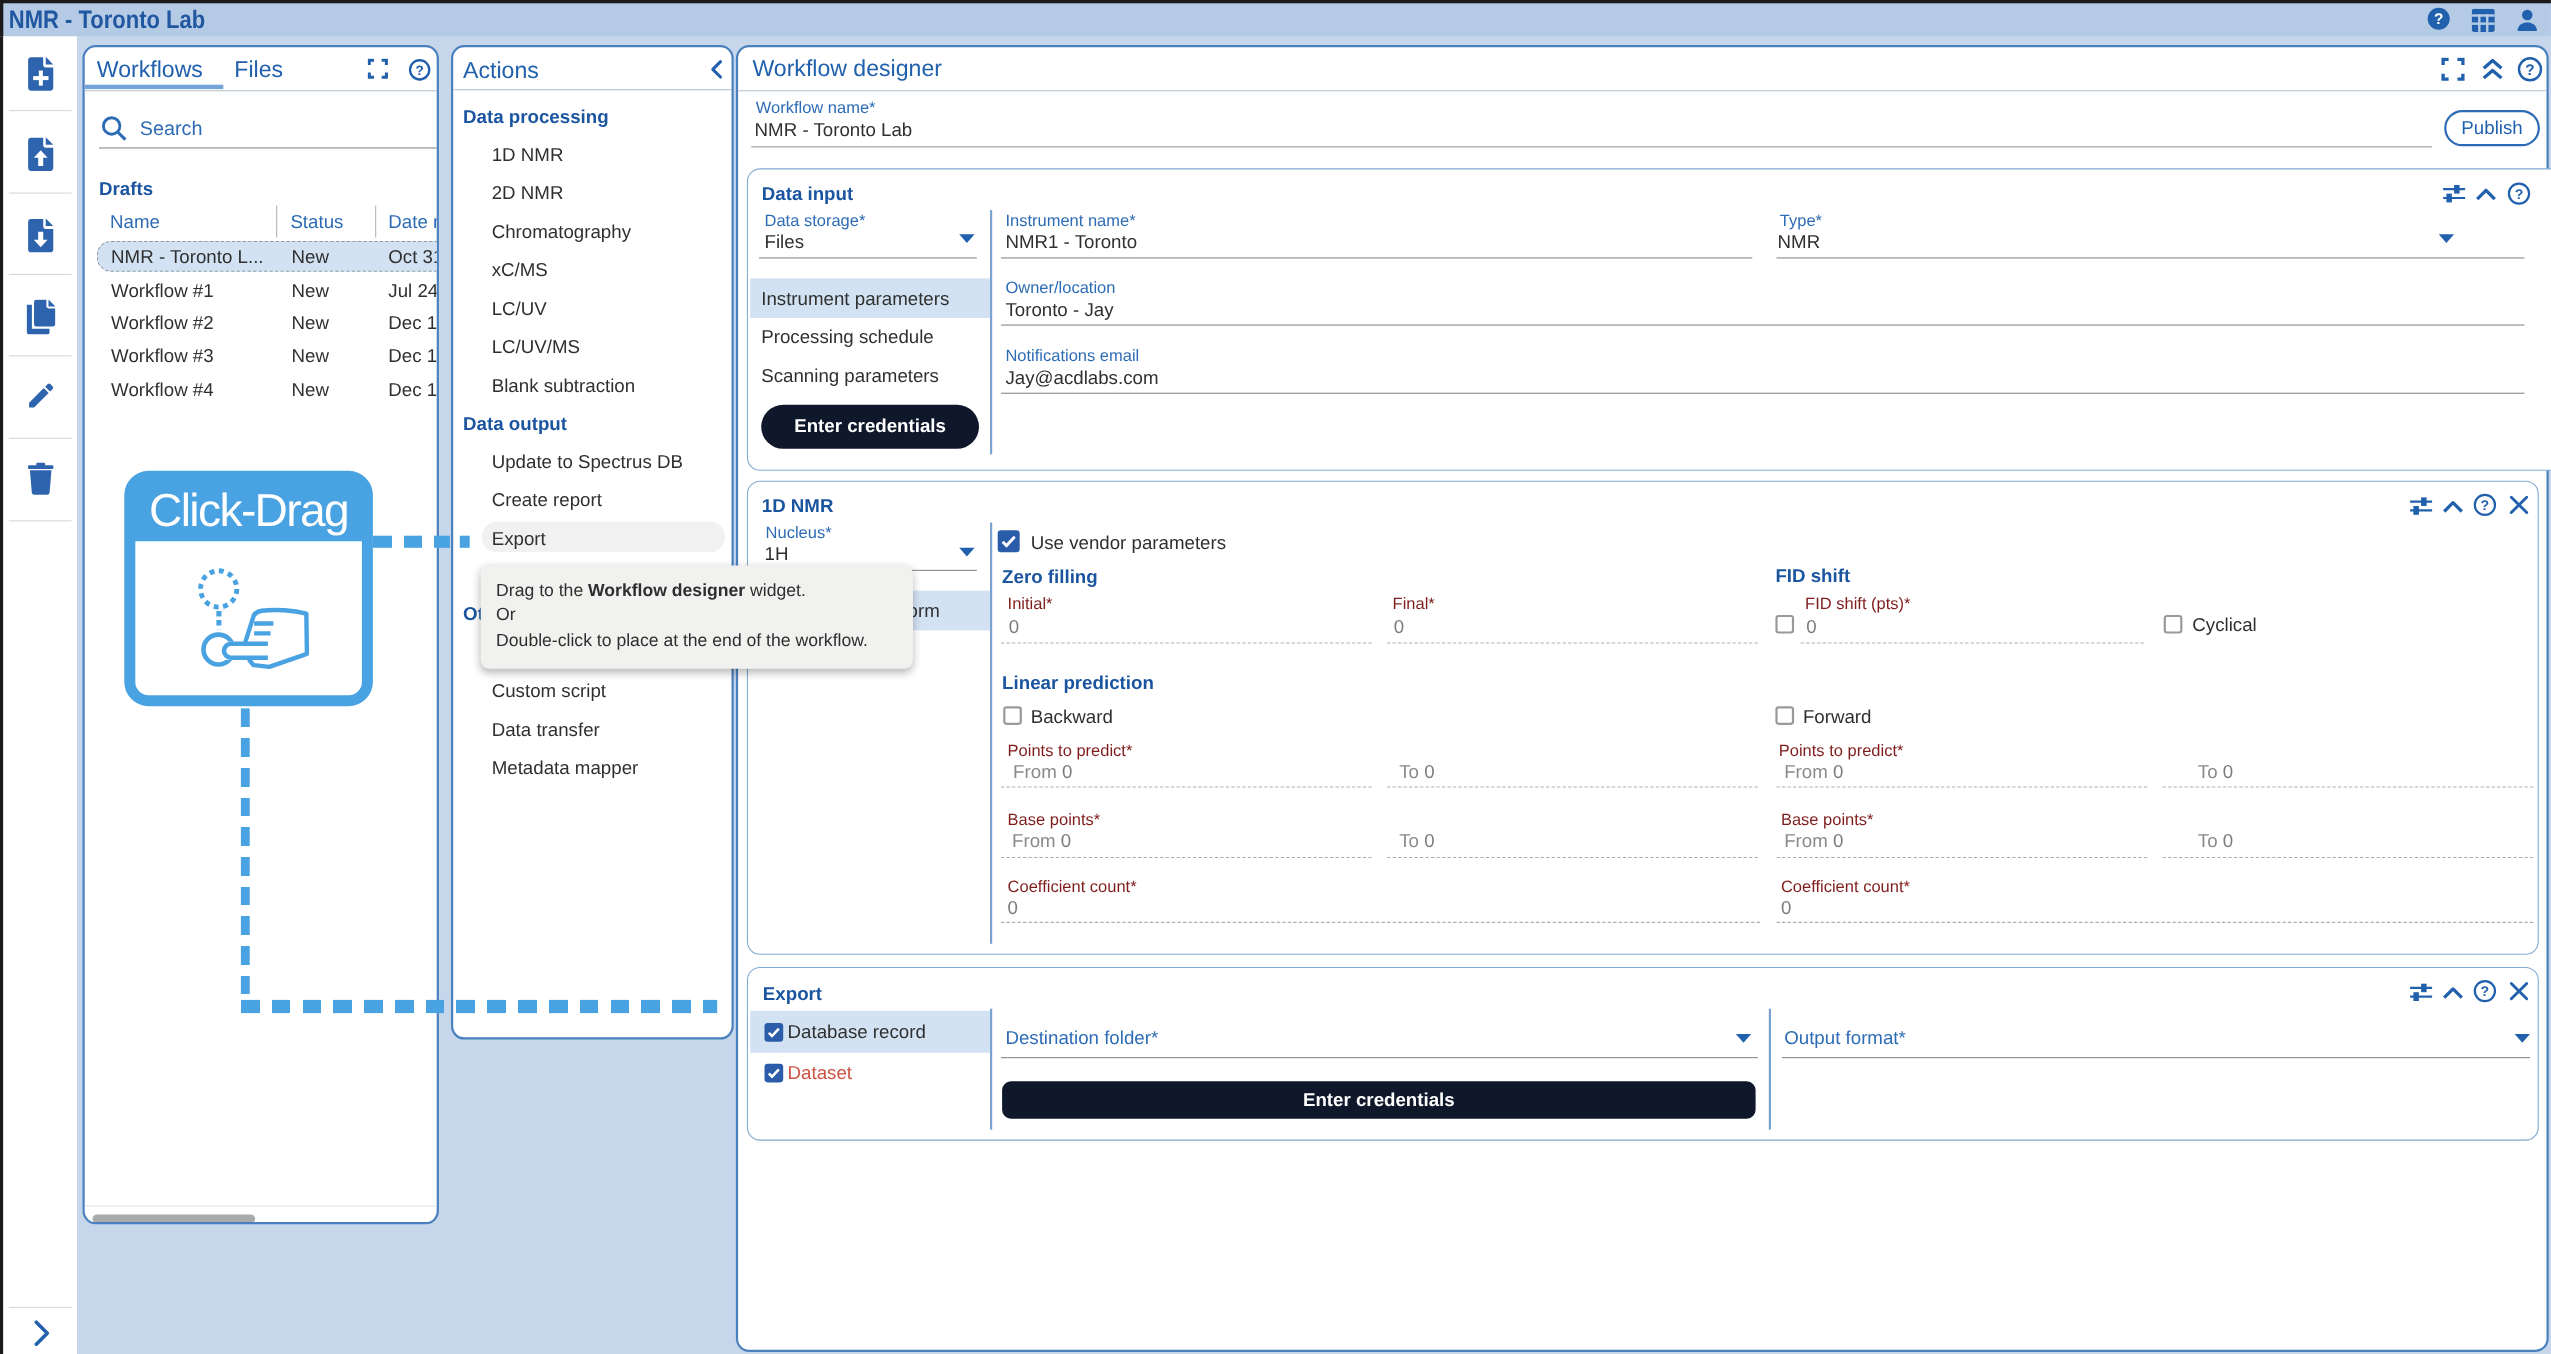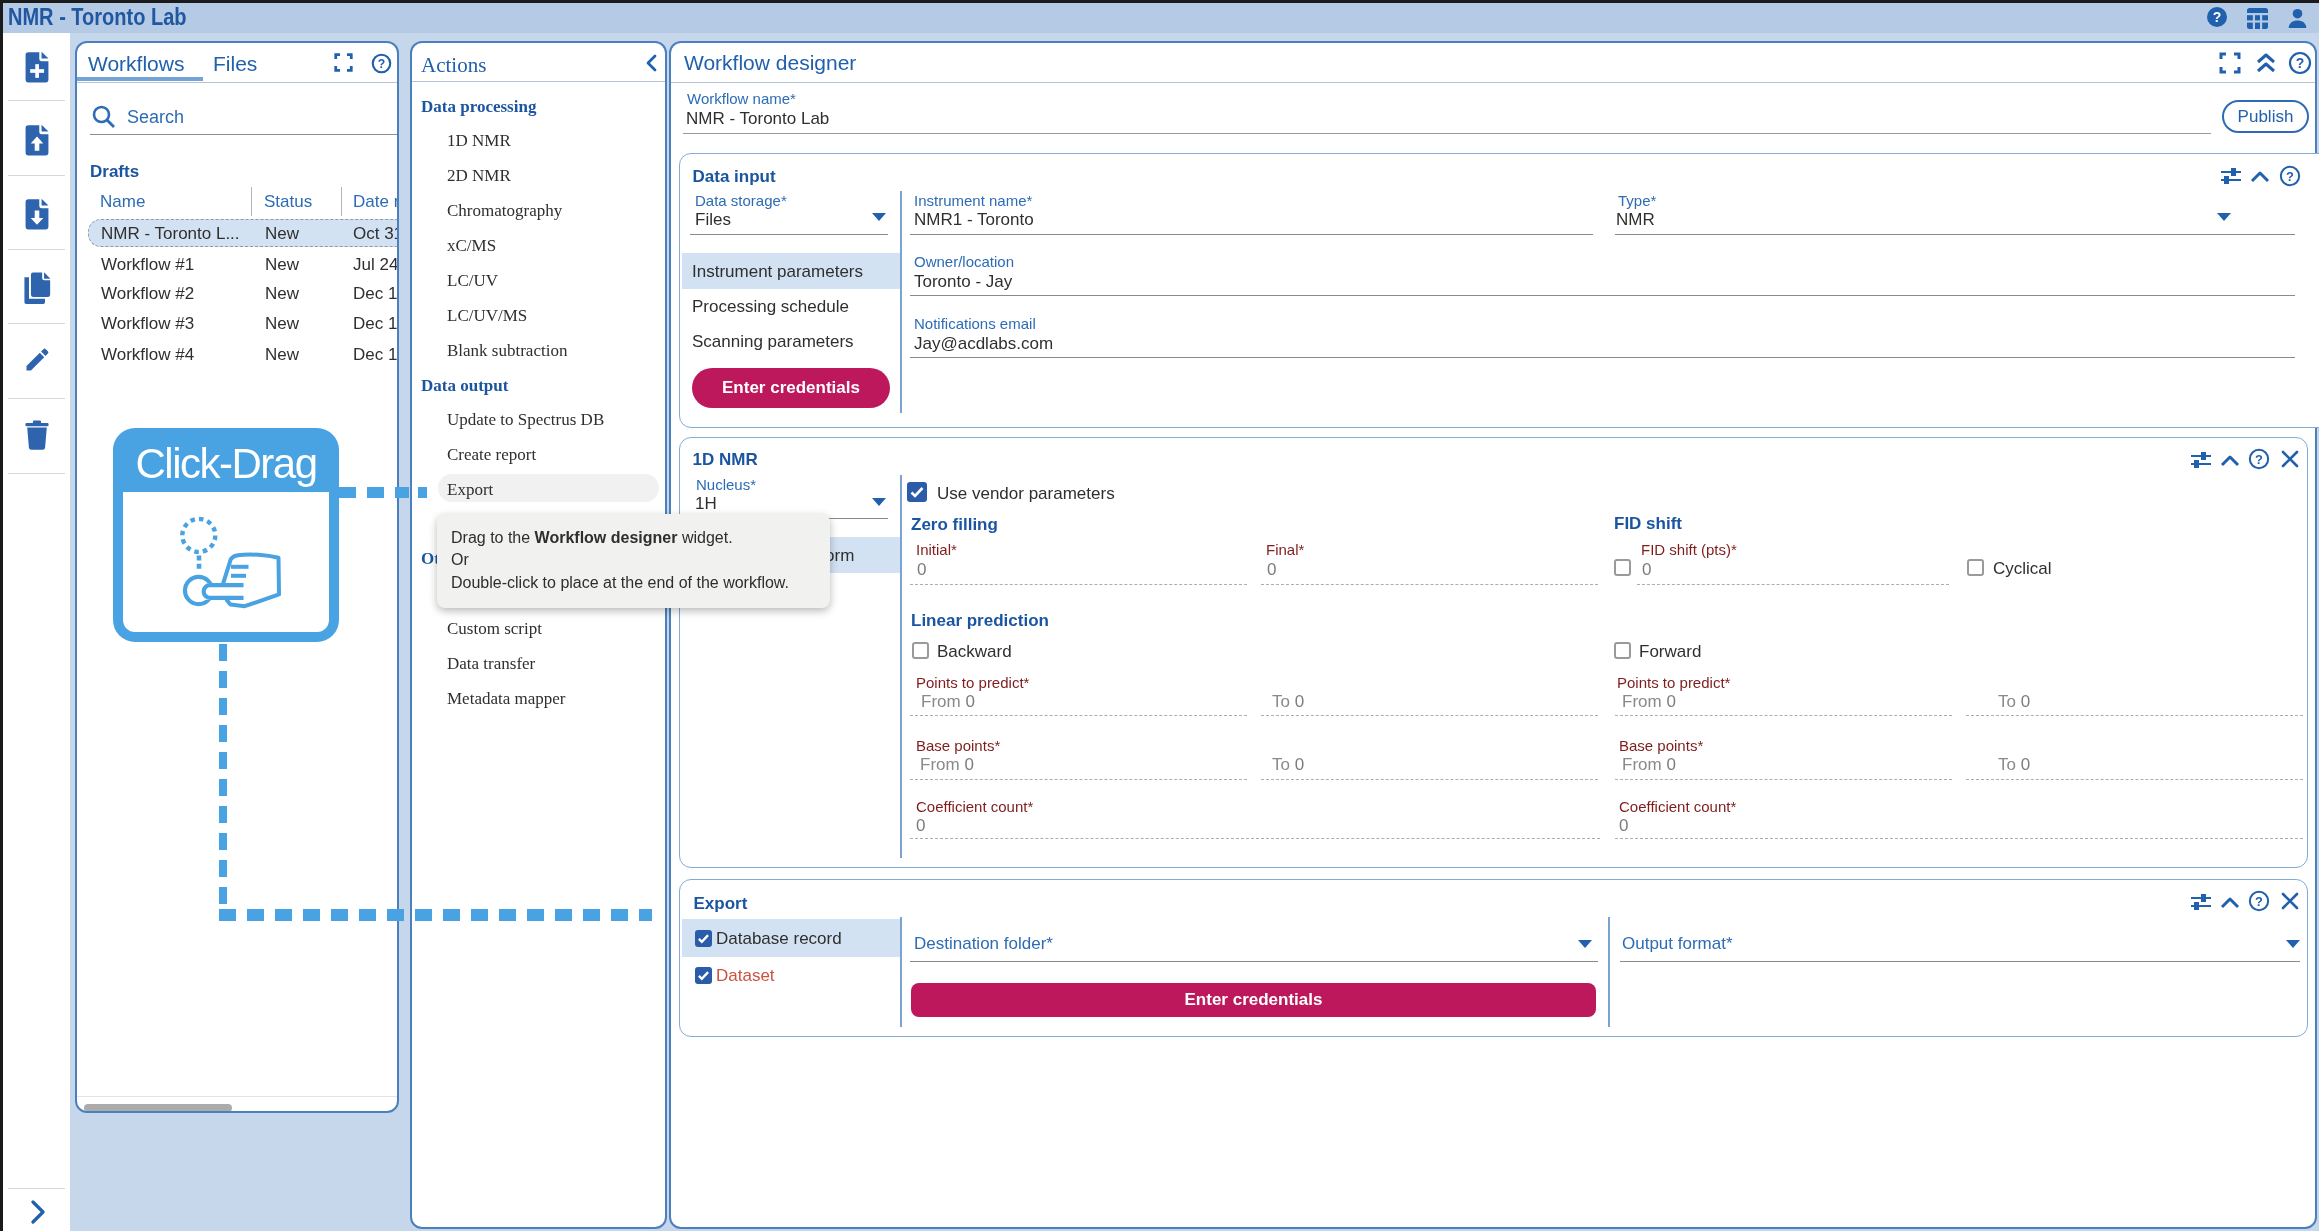--- a/index.html
+++ b/index.html
@@ -20,21 +20,21 @@
 .item { position:absolute; font-size:17px; color:#2f2f2f; white-space:nowrap; }
 .uline { position:absolute; height:1px; background:#8d8d8d; }
 .dline { position:absolute; height:0; border-top:1px dashed #adadad; }
 .card { position:absolute; background:#fff; border:1.5px solid #84abd3; border-radius:12px; }
 .ctitle { position:absolute; font-size:17px; font-weight:bold; color:#1b55a0; white-space:nowrap; }
 .vdiv { position:absolute; width:2px; background:#7aa3cf; }
 .selbg { position:absolute; background:#d3e2f3; }
 .gray { color:#8a8a8a; }
 .dis-lbl { position:absolute; font-size:15px; color:#7f1d1d; white-space:nowrap; }
 .dis-val { position:absolute; font-size:17px; color:#7c7c7c; white-space:nowrap; }
-.btn { position:absolute; background:#be185d; color:#fff; font-weight:bold; font-size:17px; text-align:center; }
+.btn { position:absolute; background:#0f172a; color:#fff; font-weight:bold; font-size:17px; text-align:center; }
 .cb { position:absolute; width:17px; height:17px; border-radius:3px; }
 .cb.on { background:#2b5ca9; }
 .cb.on svg { position:absolute; left:1px; top:1px; }
 .cb.off { border:2px solid #9a9a9a; background:#fff; }
 .ddarrow { position:absolute; width:0; height:0; border-left:7px solid transparent; border-right:7px solid transparent; border-top:8.5px solid #2160ac; }
 .icon { position:absolute; }
 .cktext { position:absolute; font-size:17px; color:#2f2f2f; white-space:nowrap; }
 </style>
 </head>
 <body>
@@ -140,21 +140,21 @@
   <div class="item" style="left:188px;top:271px">New</div>
   <div class="item" style="left:276px;top:271px">Dec 11</div>
   <div class="item" style="left:24px;top:302px">Workflow #4</div>
   <div class="item" style="left:188px;top:302px">New</div>
   <div class="item" style="left:276px;top:302px">Dec 17</div>
   <div class="abs" style="left:0;top:1053px;width:322px;height:1px;background:#e3e3e3"></div>
   <div class="abs" style="left:7px;top:1061px;width:148px;height:8px;background:#ababab;border-radius:4px"></div>
 </div>
 
 
-<div class="panel" style="left:410px;top:41px;width:257px;height:1188px;font-family:Liberation Serif, serif;">
+<div class="panel" style="left:410px;top:41px;width:257px;height:904px;">
   <div class="ptitle" style="left:9px;top:10px">Actions</div>
   <svg class="icon" style="left:230px;top:10px" width="18" height="20" viewBox="0 0 18 20">
         <path d="M13 3 l-7 7 l7 7" fill="none" stroke="#2160ac" stroke-width="2.8" stroke-linecap="round" stroke-linejoin="round"></path>
       </svg>
   <div class="abs" style="left:0;top:38px;width:253px;height:1px;background:#b9c4d2"></div>
   <div class="abs blue-bold" style="left:9px;top:54px;font-size:17px">Data processing</div>
   <div class="item" style="left:35px;top:88px">1D NMR</div>
   <div class="item" style="left:35px;top:123px">2D NMR</div>
   <div class="item" style="left:35px;top:158px">Chromatography</div>
   <div class="item" style="left:35px;top:193px">xC/MS</div>

